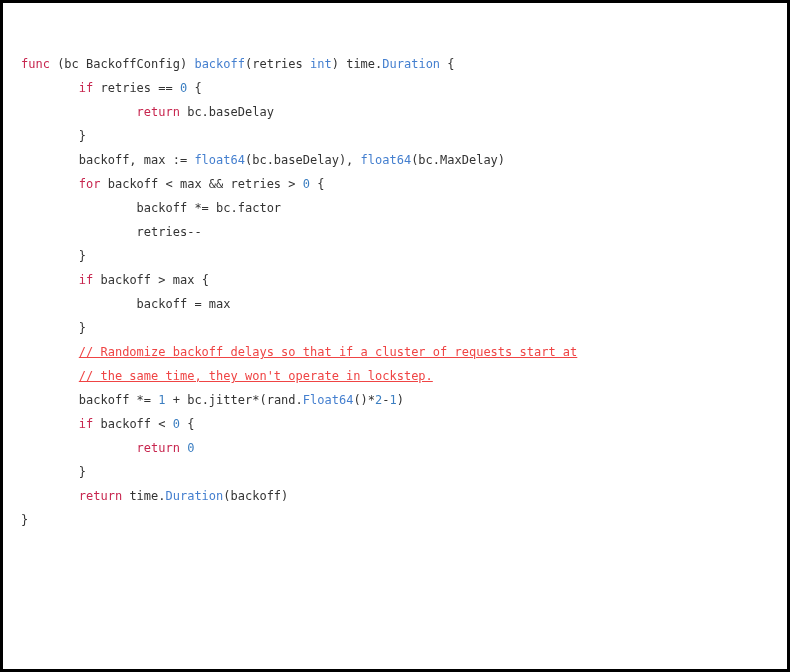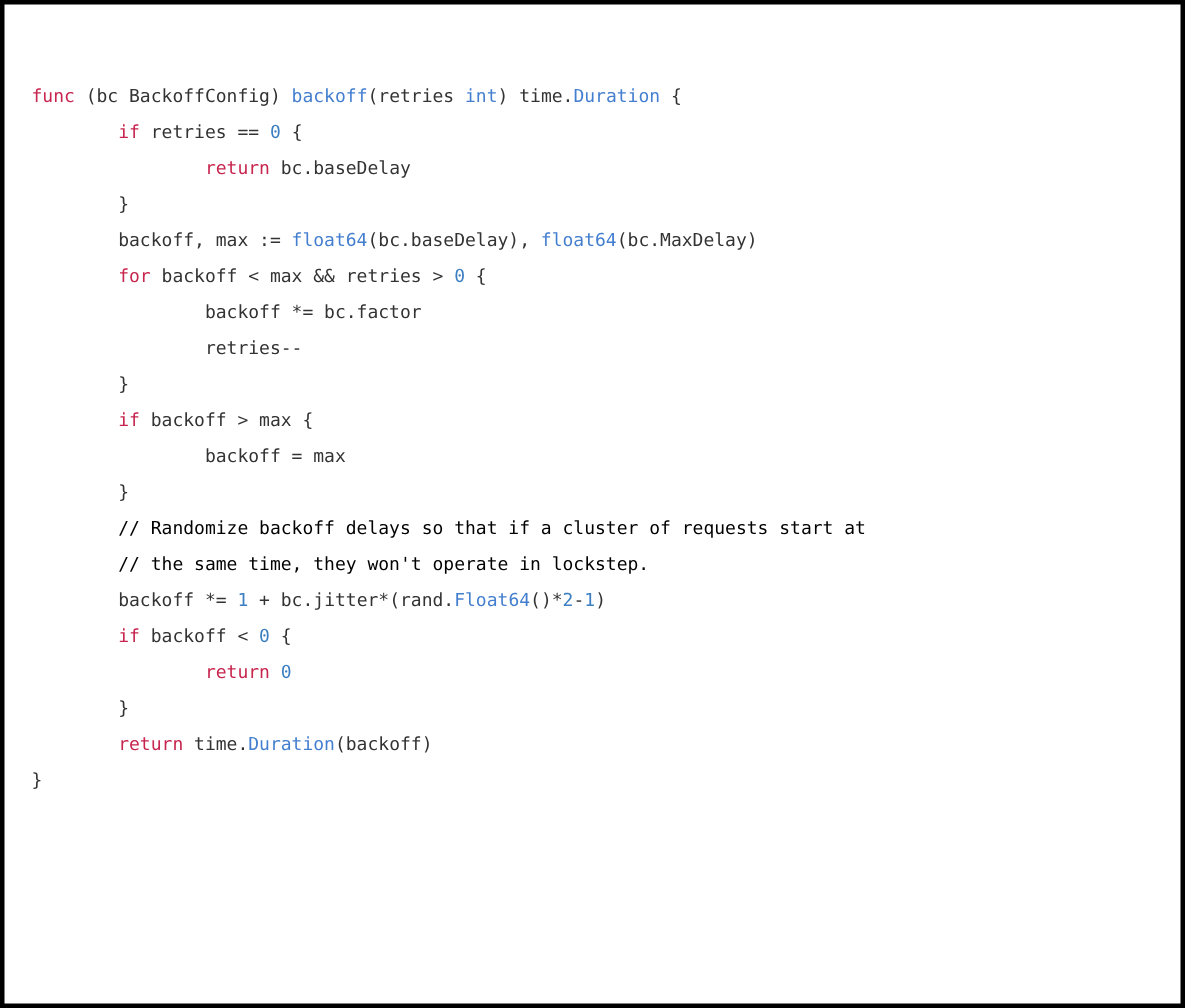--- a/index.html
+++ b/index.html
@@ -19,21 +19,21 @@
     line-height: 2.0;
     color: #333;
     white-space: pre;
     overflow: hidden;
   }
   .tok { display: inline; }
   .kw   { color: #c7254e; }  
   .typ  { color: #447fcf; }  
   .num  { color: #3b7ec1; }
   .id   { color: #333; }
-  .cmt  { color: #000000; }
+  .cmt  { color: #ef4444; text-decoration: underline; }
   .line { display: block; white-space: pre; }
 </style>
 </head>
 <body>
 
 <div class="frame">
   <div id="code-container"><span class="line"><span class="tok"></span><span class="tok kw">func </span><span class="tok id">(bc BackoffConfig) </span><span class="tok typ">backoff</span><span class="tok id">(retries </span><span class="tok typ">int</span><span class="tok id">) time.</span><span class="tok typ">Duration</span><span class="tok id"> {</span></span><span class="line"><span class="tok">        </span><span class="tok kw">if </span><span class="tok id">retries == </span><span class="tok num">0</span><span class="tok id"> {</span></span><span class="line"><span class="tok">                </span><span class="tok kw">return </span><span class="tok id">bc.baseDelay</span></span><span class="line"><span class="tok">        </span><span class="tok id">}</span></span><span class="line"><span class="tok">        </span><span class="tok id">backoff, max := </span><span class="tok typ">float64</span><span class="tok id">(bc.baseDelay), </span><span class="tok typ">float64</span><span class="tok id">(bc.MaxDelay)</span></span><span class="line"><span class="tok">        </span><span class="tok kw">for </span><span class="tok id">backoff &lt; max &amp;&amp; retries &gt; </span><span class="tok num">0</span><span class="tok id"> {</span></span><span class="line"><span class="tok">                </span><span class="tok id">backoff *= bc.factor</span></span><span class="line"><span class="tok">                </span><span class="tok id">retries--</span></span><span class="line"><span class="tok">        </span><span class="tok id">}</span></span><span class="line"><span class="tok">        </span><span class="tok kw">if </span><span class="tok id">backoff &gt; max {</span></span><span class="line"><span class="tok">                </span><span class="tok id">backoff = max</span></span><span class="line"><span class="tok">        </span><span class="tok id">}</span></span><span class="line"><span class="tok">        </span><span class="tok cmt">// Randomize backoff delays so that if a cluster of requests start at</span></span><span class="line"><span class="tok">        </span><span class="tok cmt">// the same time, they won't operate in lockstep.</span></span><span class="line"><span class="tok">        </span><span class="tok id">backoff *= </span><span class="tok num">1</span><span class="tok id"> + bc.jitter*(rand.</span><span class="tok typ">Float64</span><span class="tok id">()*</span><span class="tok num">2</span><span class="tok id">-</span><span class="tok num">1</span><span class="tok id">)</span></span><span class="line"><span class="tok">        </span><span class="tok kw">if </span><span class="tok id">backoff &lt; </span><span class="tok num">0</span><span class="tok id"> {</span></span><span class="line"><span class="tok">                </span><span class="tok kw">return </span><span class="tok num">0</span></span><span class="line"><span class="tok">        </span><span class="tok id">}</span></span><span class="line"><span class="tok">        </span><span class="tok kw">return </span><span class="tok id">time.</span><span class="tok typ">Duration</span><span class="tok id">(backoff)</span></span><span class="line"><span class="tok"></span><span class="tok id">}</span></span></div>
 </div>
 
 </body></html>

